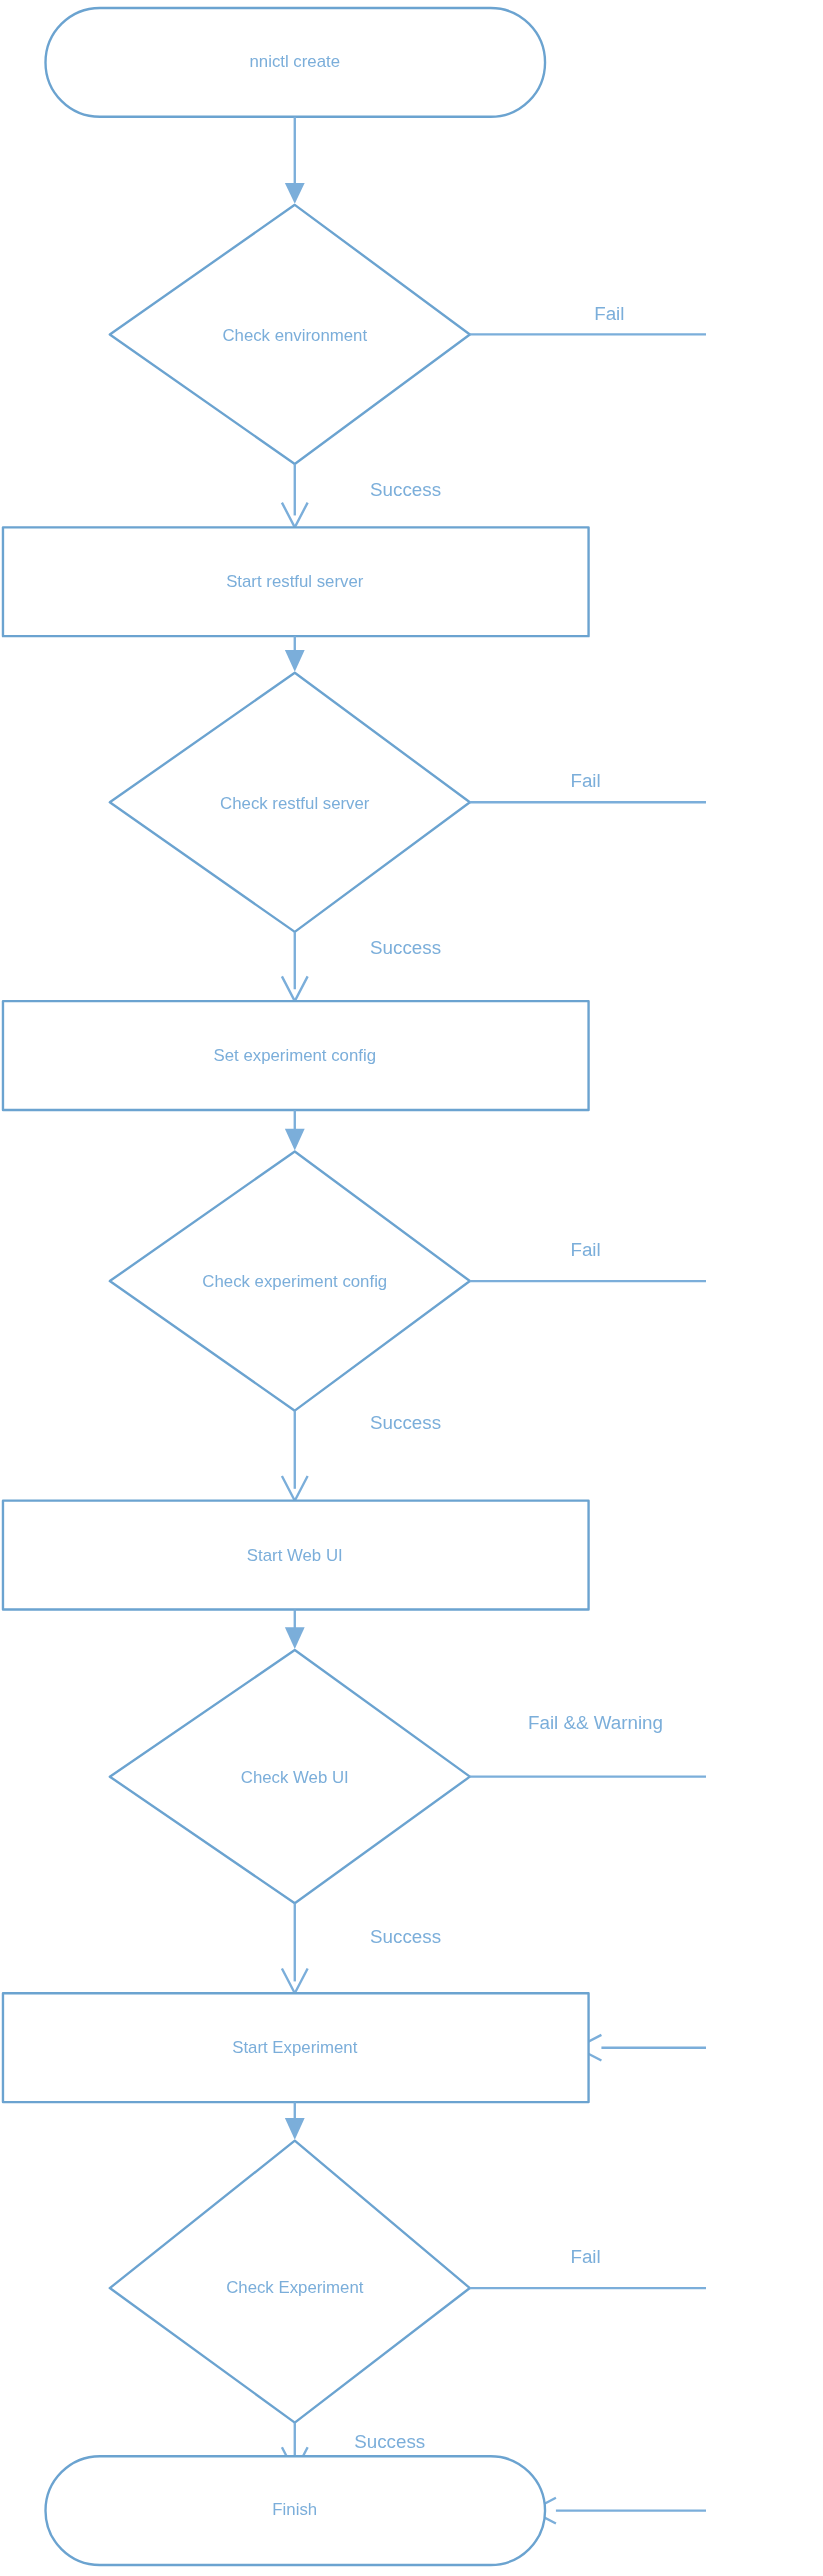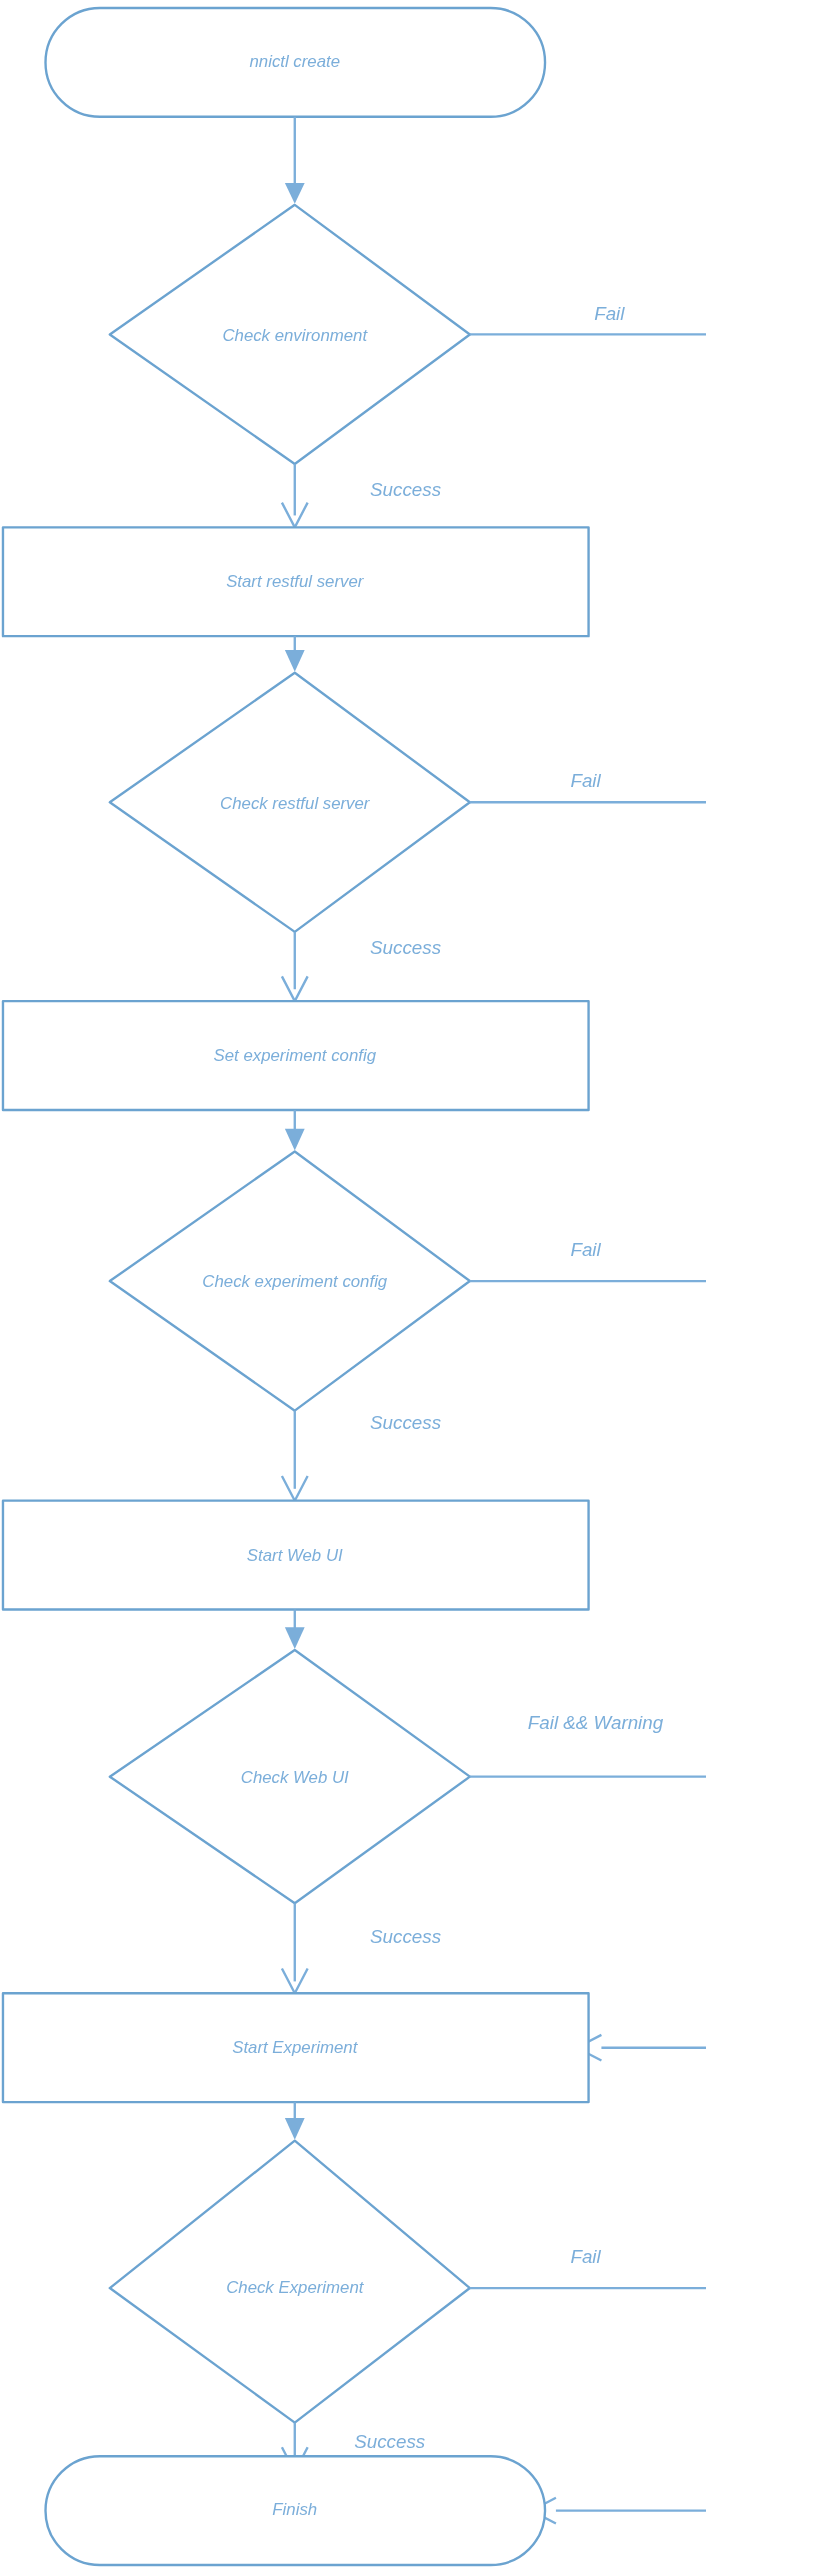--- a/index.html
+++ b/index.html
@@ -9,21 +9,20 @@
   }
   body {
     font-family: "Liberation Sans", sans-serif;
   }
   #flowchart-root {
     position: relative;
     width: 706px;
     height: 2576px;
     background: #ffffff;
     overflow: hidden;
-    font-style: italic;
   }
   svg.chart-canvas {
     display: block;
     width: 823px;
     height: 2576px;
   }
   .node-shape {
     fill: #ffffff;
     stroke: #6BA3D0;
     stroke-width: 2.4;

